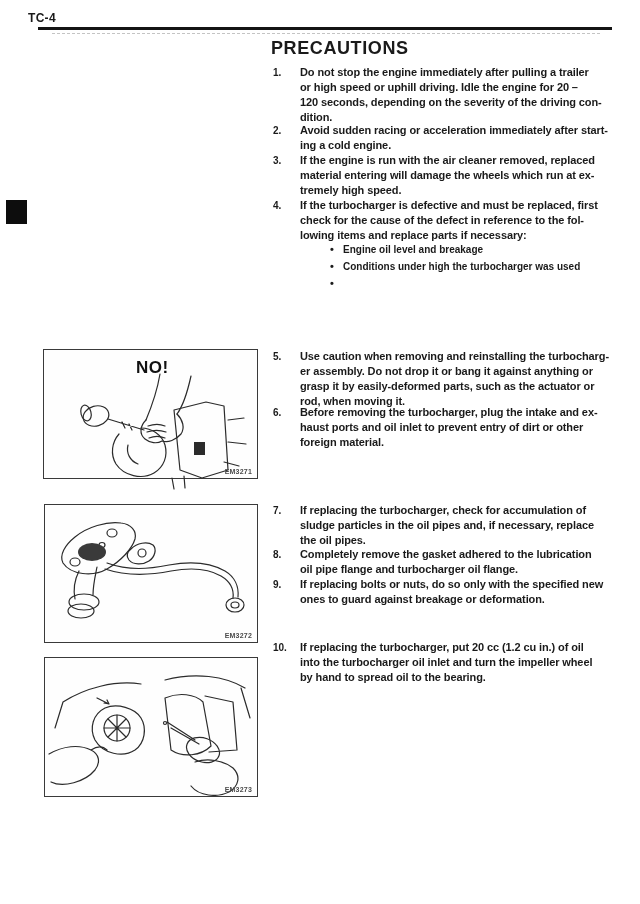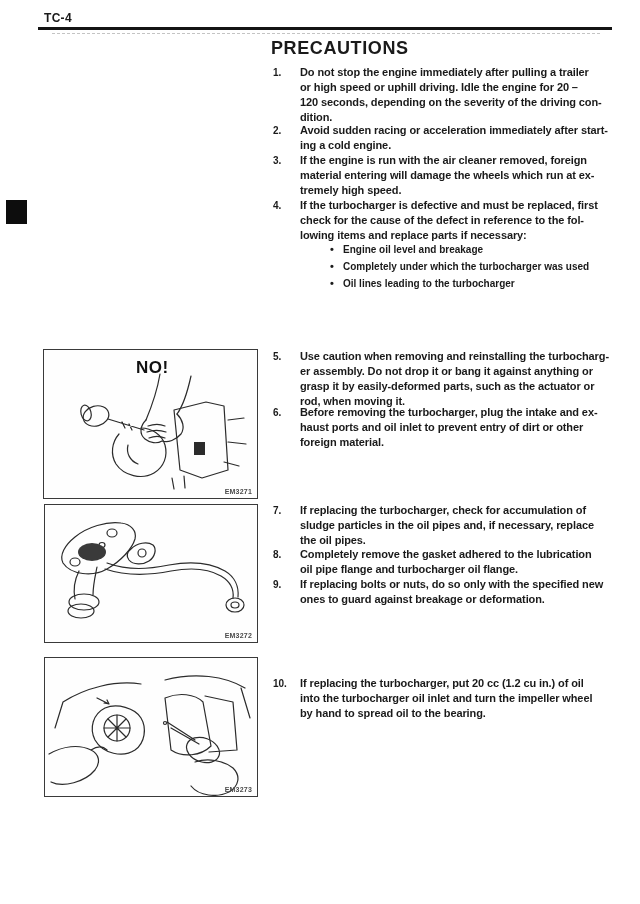--- a/index.html
+++ b/index.html
@@ -2,21 +2,21 @@
 <html><head>
 <meta charset="utf-8">
 <style>
   * { margin:0; padding:0; box-sizing:border-box; }
   html,body { background:#ffffff; }
   .page {
     position:relative; width:640px; height:904px; background:#ffffff;
     font-family:"Liberation Sans", sans-serif; color:#1a1a1a; overflow:hidden;
   }
   
-  .page-code { position:absolute; left:44px; top:11px; font-size:12px; font-weight:700; letter-spacing:0.3px; }
+  .page-code { position:absolute; left:28px; top:11px; font-size:12px; font-weight:700; letter-spacing:0.3px; }
   .header-center { position:absolute; left:172px; top:12px; white-space:nowrap; }
   .header-center .sec { font-size:11.5px; font-weight:700; letter-spacing:0.3px; }
   .header-center .div { font-size:11px; font-weight:400; padding:0 3px; }
   .header-center .sub { font-size:11px; font-weight:400; }
   .rule { position:absolute; left:38px; top:27px; width:574px; height:3px; background:#141414; }
   .rule-smear { position:absolute; left:52px; top:33px; width:548px; border-top:1px dashed #c4c4c4; }
   
   .tab-marker { position:absolute; left:6px; top:200px; width:21px; height:24px; background:#0d0d0d; }
   
   .doc-title { position:absolute; left:271px; top:38px; font-size:18px; font-weight:700; letter-spacing:0.6px; }
@@ -54,42 +54,41 @@
 120 seconds, depending on the severity of the driving con-
 dition.</div>
   </div>
   <div class="item" style="top:123px">
     <span class="num">2.</span>
     <div class="itext">Avoid sudden racing or acceleration immediately after start-
 ing a cold engine.</div>
   </div>
   <div class="item" style="top:153px">
     <span class="num">3.</span>
-    <div class="itext">If the engine is run with the air cleaner removed, foreign
+    <div class="itext">If the engine is run with the air cleaner removed, replaced
 material entering will damage the wheels which run at ex-
 tremely high speed.</div>
   </div>
   <div class="item" style="top:198px">
     <span class="num">4.</span>
     <div class="itext">If the turbocharger is defective and must be replaced, first
 check for the cause of the defect in reference to the fol-
 lowing items and replace parts if necessary:</div>
   </div>
   <div class="bullets">
     <div class="brow">
       <span class="bdot">•</span>
       <span>Engine oil level and breakage</span>
     </div>
     <div class="brow">
       <span class="bdot">•</span>
-      <span>Completely under which the turbocharger was used</span>
+      <span>Conditions under high the turbocharger was used</span>
     </div>
     <div class="brow">
       <span class="bdot">•</span>
-      <span>Oil lines leading to the turbocharger</span>
     </div>
   </div>
   <div class="item" style="top:349px">
     <span class="num">5.</span>
     <div class="itext">Use caution when removing and reinstalling the turbocharg-
 er assembly. Do not drop it or bang it against anything or
 grasp it by easily-deformed parts, such as the actuator or
 rod, when moving it.</div>
   </div>
   <div class="item" style="top:405px">
@@ -107,28 +106,28 @@
   <div class="item" style="top:547px">
     <span class="num">8.</span>
     <div class="itext">Completely remove the gasket adhered to the lubrication
 oil pipe flange and turbocharger oil flange.</div>
   </div>
   <div class="item" style="top:577px">
     <span class="num">9.</span>
     <div class="itext">If replacing bolts or nuts, do so only with the specified new
 ones to guard against breakage or deformation.</div>
   </div>
-  <div class="item" style="top:676px">
+  <div class="item" style="top:640px">
     <span class="num">10.</span>
     <div class="itext">If replacing the turbocharger, put 20 cc (1.2 cu in.) of oil
 into the turbocharger oil inlet and turn the impeller wheel
 by hand to spread oil to the bearing.</div>
   </div>
 
-  <div class="figure" style="left:43px;top:349px;width:215px;height:150px">
+  <div class="figure" style="left:43px;top:349px;width:215px;height:130px">
     <svg width="213" height="140" viewBox="0 0 213 140">
       <g class="sketch">
         <path d="M116,24 C113,42 107,58 102,70 M147,26 C143,44 139,56 133,64"></path>
         <path d="M102,70 C96,76 95,84 101,89 C106,93 113,94 118,91 M133,64 C139,70 141,78 137,84 C132,90 124,93 118,91"></path>
         <path d="M104,76 C110,74 116,74 121,76 M103,82 C109,80 116,80 122,82 M105,88 C110,86 116,86 121,88"></path>
         <ellipse cx="52" cy="66" rx="13" ry="10" transform="rotate(-15 52 66)"></ellipse>
         <ellipse cx="42" cy="63" rx="5" ry="8" transform="rotate(-15 42 63)"></ellipse>
         <path d="M64,69 L100,80 M78,72 l3,6 M85,74 l3,6"></path>
         <path d="M75,84 C68,92 66,104 72,114 C80,126 98,130 110,123 C120,117 124,106 121,95 C118,85 108,78 97,78"></path>
         <path d="M84,95 C82,103 86,111 94,114"></path>

